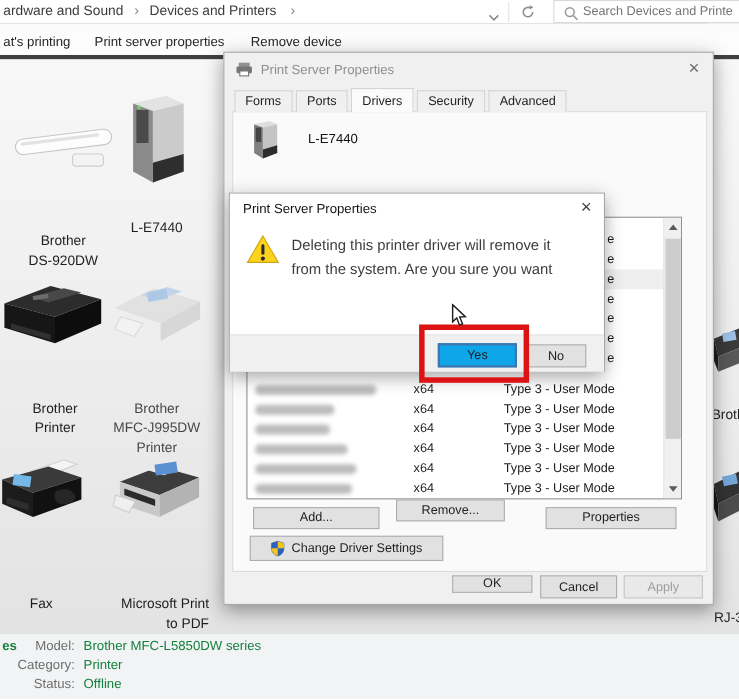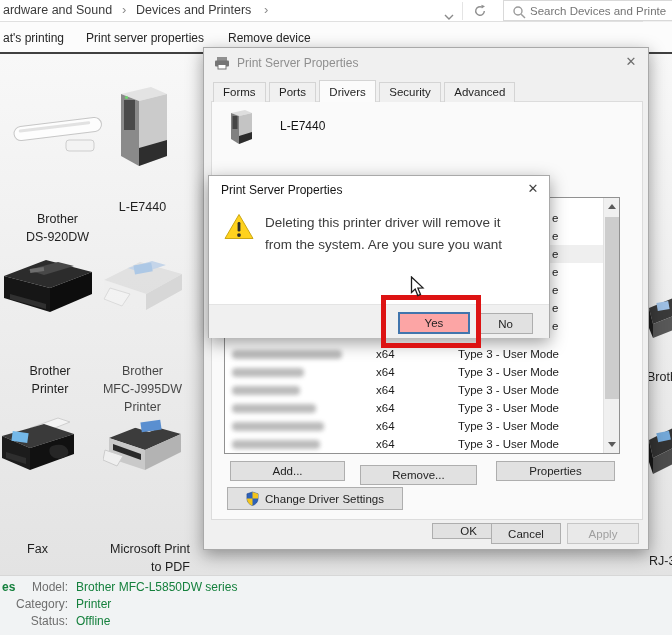--- a/index.html
+++ b/index.html
@@ -8,21 +8,21 @@
   .screen { position:relative; width:672px; height:635px; overflow:hidden; background:#f0f0f0; }
   .abs { position:absolute; }
 
   
   .addrbar { left:0; top:0; width:643px; height:22px; background:#fff; border-bottom:1px solid #e0e0e0; }
   .crumbtxt { font-size:12.5px; color:#3c3c3c; top:3px; white-space:nowrap; }
   .crumbsep { font-size:13px; color:#8a8a8a; top:2px; }
   .vsep { top:2px; width:1px; height:18px; background:#e4e4e4; }
   .searchbox { left:503px; top:0px; width:180px; height:21px; border:1px solid #d9d9d9; background:#fff; }
   .searchbox input { position:absolute; left:26px; top:0; width:150px; height:19px; border:none; outline:none; font-family:"Liberation Sans",sans-serif; font-size:11.5px; color:#9a9a9a; background:transparent; }
-  .toolbar { left:0; top:22px; width:672px; height:32px; background:#fcfcfc; border-bottom:2px solid #404040; }
+  .toolbar { left:0; top:22px; width:672px; height:32px; background:#fcfcfc; border-bottom:4px solid #404040; }
   .toolitem { top:9px; font-size:12px; color:#262626; white-space:nowrap; cursor:default; }
 
   
   .content { left:0; top:54px; width:672px; height:521px; background:linear-gradient(#f8f8f8, #e3e3e3); }
   .tilelabel { font-size:12.5px; color:#1f1f1f; text-align:center; line-height:18px; white-space:nowrap; }
 
   
   .details { left:0; top:575px; width:672px; height:60px; background:#f1f3f4; border-top:1px solid #d7d7d7; }
   .dlabel { font-size:12px; color:#6e6e6e; width:66px; text-align:right; }
   .dvalue { font-size:12px; color:#15803d; white-space:nowrap; }
@@ -43,21 +43,21 @@
   .cell { position:absolute; top:2px; font-size:11.5px; color:#1c1c1c; white-space:nowrap; }
   .slivr { position:absolute; left:327px; font-size:11.5px; color:#1c1c1c; }
   .scroll { position:absolute; right:0; top:0; width:16px; height:100%; background:#f0f0f0; border-left:1px solid #e2e2e2; }
   .scrbtn { position:absolute; left:0; width:16px; height:17px; background:#f0f0f0; display:flex; align-items:center; justify-content:center; }
   .tri-up { width:0; height:0; border-left:4px solid transparent; border-right:4px solid transparent; border-bottom:5px solid #5b5b5b; }
   .tri-dn { width:0; height:0; border-left:4px solid transparent; border-right:4px solid transparent; border-top:5px solid #5b5b5b; }
   .thumb { position:absolute; left:1px; width:14px; background:#cdcdcd; }
 
   .btn { display:flex; align-items:center; justify-content:center; background:#e1e1e1; border:1px solid #aeaeae; font-size:11.5px; color:#1f1f1f; cursor:default; }
   .btn.disabled { background:#e9e9e9; border-color:#c6c6c6; color:#9f9f9f; }
-  .btn.yes { background:#fca5a5; border:2px solid #4175ad; }
+  .btn.yes { background:#0ea5e9; border:2px solid #4175ad; }
 
   .msgline { font-size:13.5px; color:#3d3d3d; line-height:21.5px; white-space:nowrap; }
   .nameblur { display:inline-block; width:182px; height:12px; border-radius:5px; background:#adadad; filter:blur(3px); opacity:.65; vertical-align:-1px; }
 
   .redbox { border:5px solid #dd1313; background:transparent; }
 </style>
 </head>
 <body>
 
 <div class="screen">
@@ -315,36 +315,36 @@
               <span class="tri-up"></span>
             </div>
           <div class="thumb" style="top:19px; height:182px;"></div>
           <div class="scrbtn" style="bottom:0;">
               <span class="tri-dn"></span>
             </div>
         </div>
       </div>
 
       <div class="abs btn" style="left:18px; top:359px; width:115px; height:20px;">Add...</div>
-      <div class="abs btn" style="left:148px; top:363px; width:117px; height:20px;text-align:right;">Remove...</div>
+      <div class="abs btn" style="left:148px; top:352px; width:99px; height:20px;text-align:right;">Remove...</div>
       <div class="abs btn" style="left:284px; top:359px; width:119px; height:20px;">Properties</div>
 
       <div class="abs btn" style="left:15px; top:385px; width:176px; height:23px; gap:6px;">
         <span style="display:inline-flex;">
           <svg width="13" height="15" viewBox="0 0 14 16">
             <path d="M7 1 L13 3 V8 C13 12 10.2 14.6 7 15.6 C3.8 14.6 1 12 1 8 V3 Z" fill="#2e62b8" stroke="#1d458c" stroke-width="0.6"></path>
             <path d="M7 1 L13 3 V8 H7 Z" fill="#f3c41c"></path>
             <path d="M7 8 H1 C1 12 3.8 14.6 7 15.6 Z" fill="#f3c41c"></path>
           </svg>
         </span>
         <span>Change Driver Settings</span>
       </div>
     </div>
 
-    <div class="abs btn" style="left:207px; top:475px; width:73px; height:16px;margin-left:21px;">OK</div>
+    <div class="abs btn" style="left:207px; top:475px; width:73px; height:16px;">OK</div>
     <div class="abs btn" style="left:287px; top:475px; width:70px; height:21px;">Cancel</div>
     <div class="abs btn disabled" style="left:363px; top:475px; width:72px; height:21px;">Apply</div>
   </div>
 
   <div class="abs dialog" style="left:208px; top:175px; width:342px; height:163px; background:#fff; z-index:20;">
     <span class="abs dlg-title" style="left:12px; top:7px; color:#151515;">Print Server Properties</span>
     <span class="abs closex" style="left:312px; top:5px; width:24px; color:#444;">✕</span>
 
     <span class="abs" style="left:14px; top:36px;">
       <svg width="32" height="29" viewBox="0 0 32 28">

